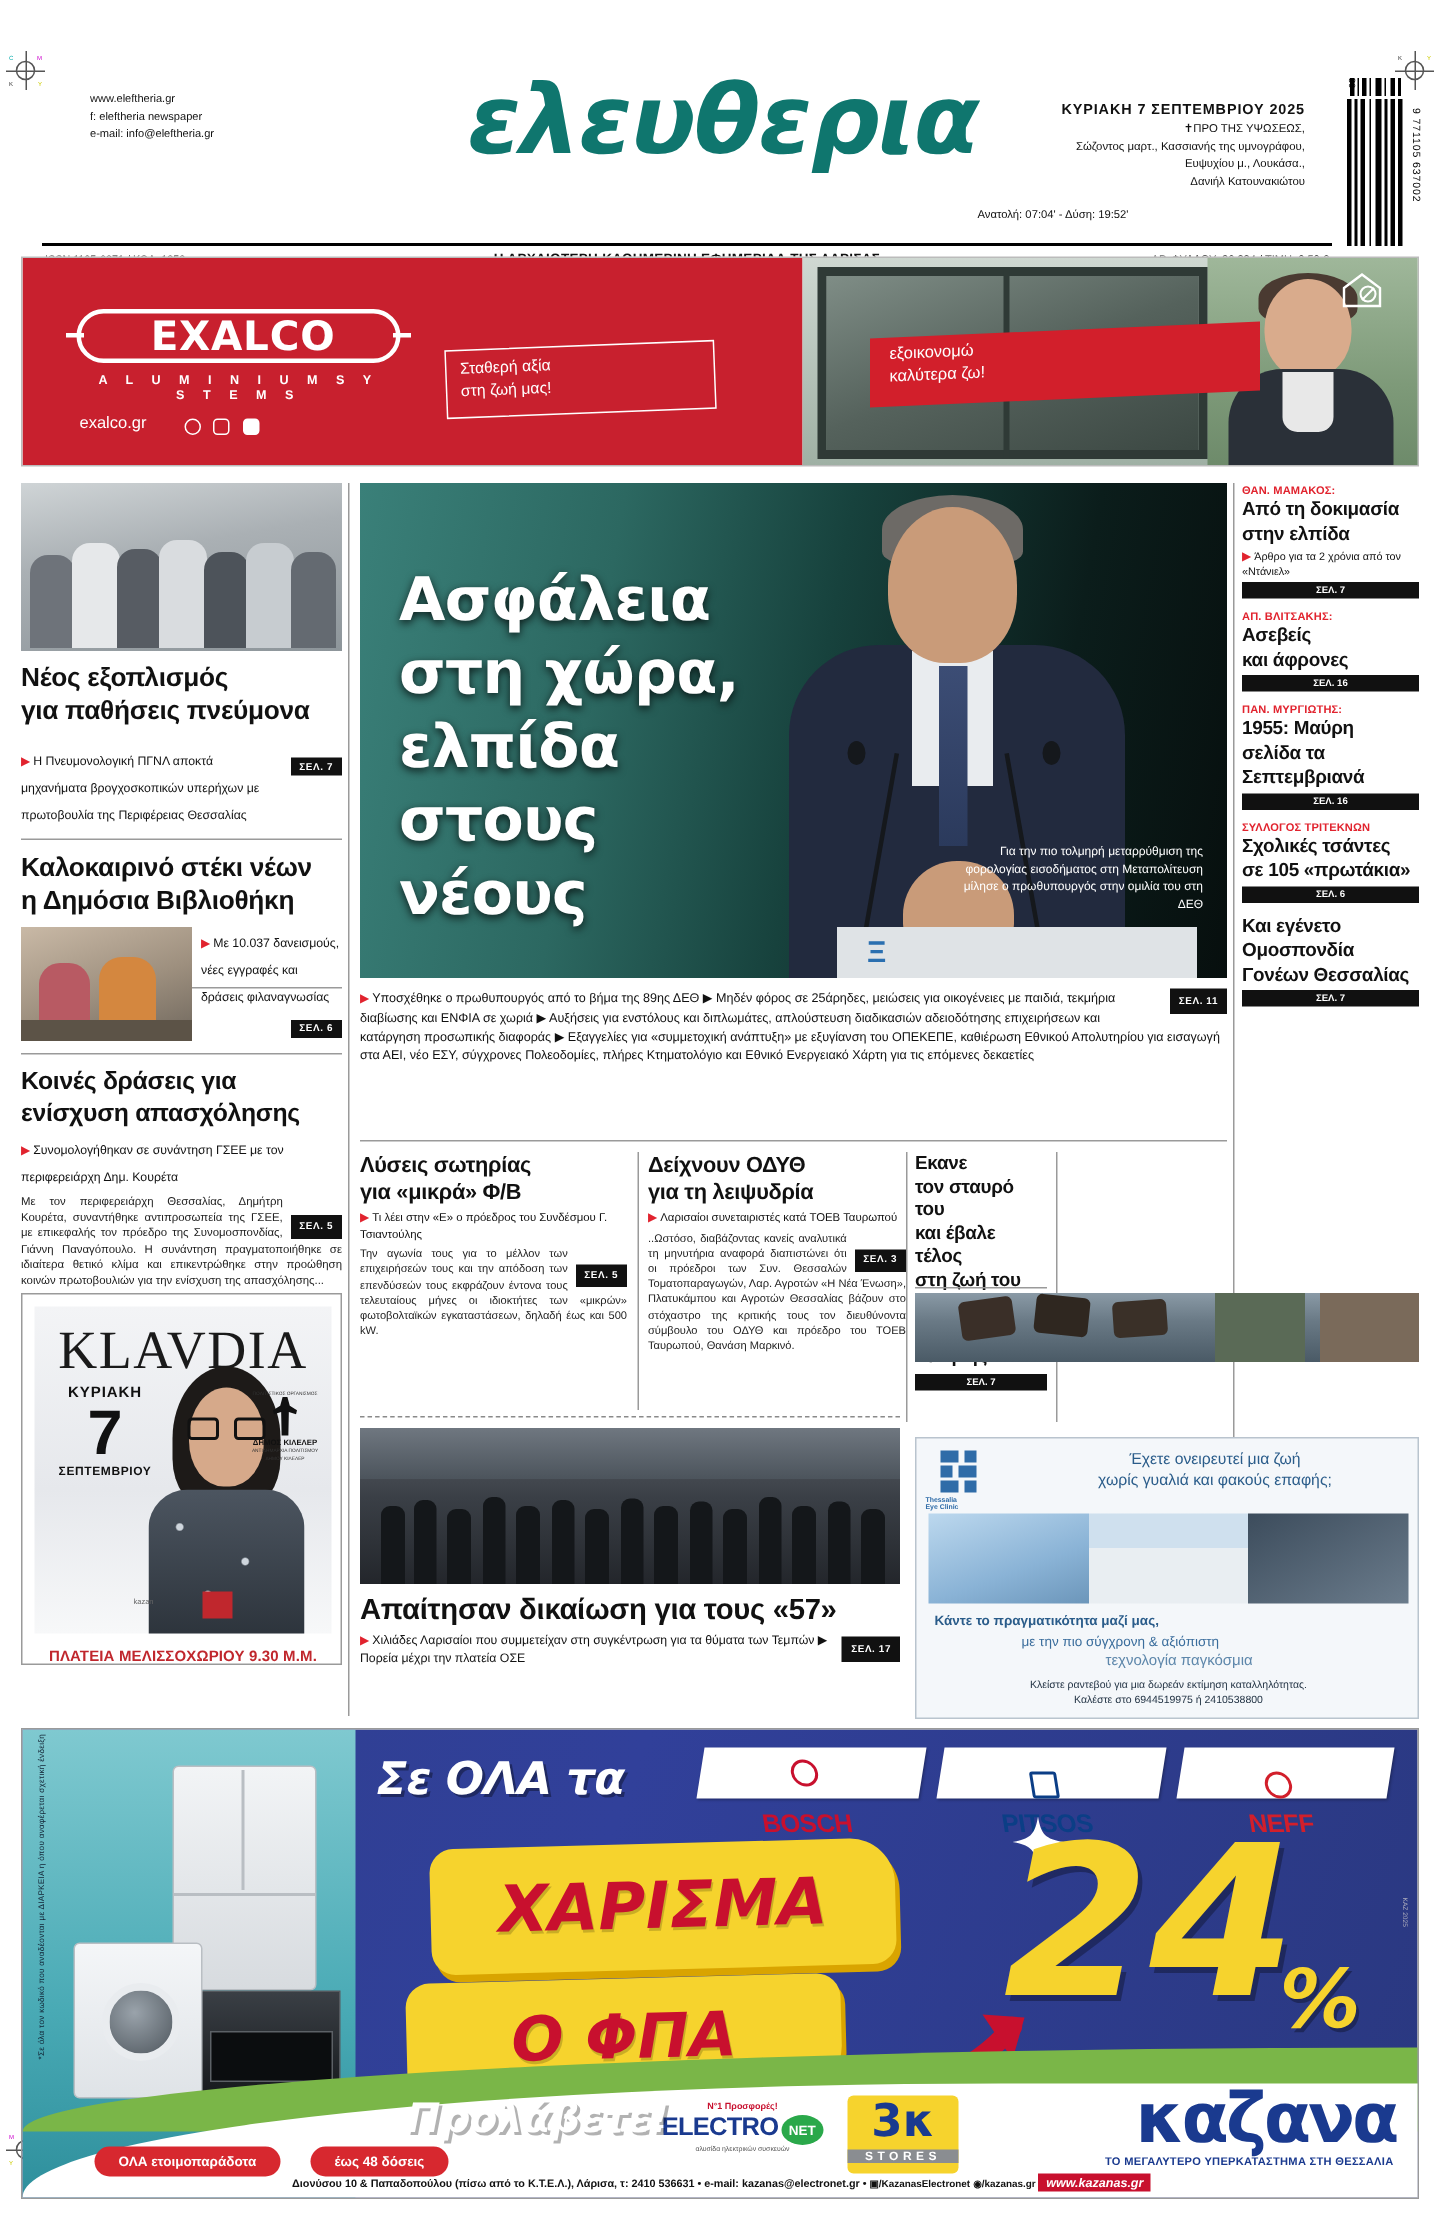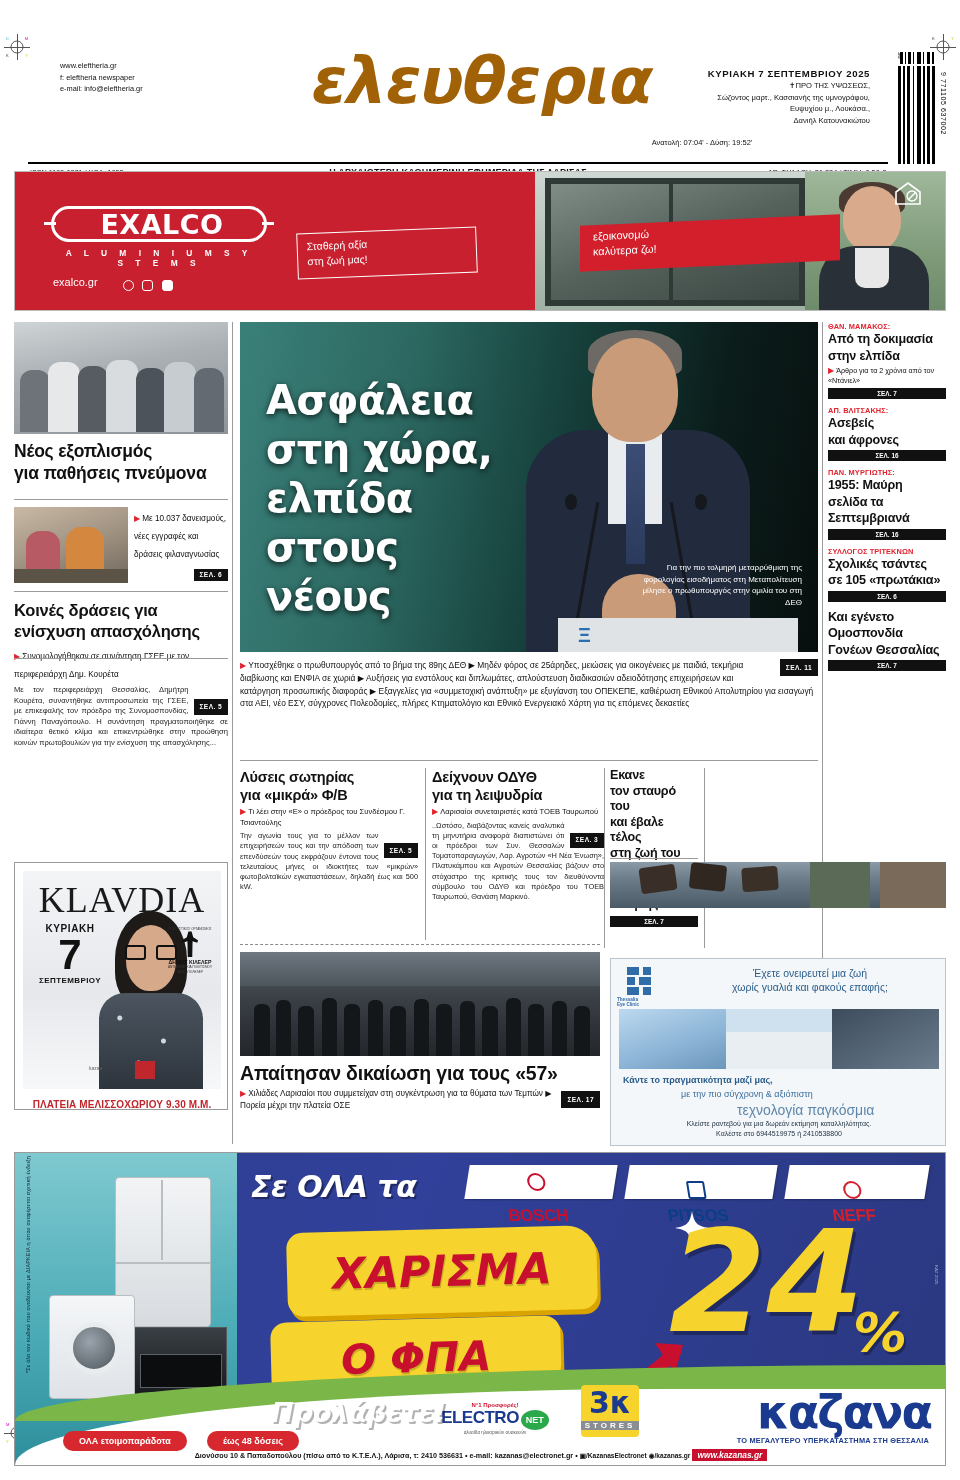--- a/index.html
+++ b/index.html
@@ -24,21 +24,21 @@
   .cm-m{position:absolute;font-size:4px;color:#c0c;}
   .cm-y{position:absolute;font-size:4px;color:#cc0;}
   .cm-k{position:absolute;font-size:4px;color:#333;}
 
   
   .masthead{ position:absolute; left:14px; top:22px; width:932px; height:128px; }
   .mh-contact{ position:absolute; left:46px; top:38px; font-size:7.4px; line-height:11.5px; color:#111; }
   .mh-logo{ position:absolute; left:248px; top:26px; width:440px; text-align:center; }
   .mh-logo .brand{
     font-family:"DejaVu Sans", sans-serif;
-    font-weight:700; font-style:italic; font-size:64px; color:#a16207;
+    font-weight:700; font-style:italic; font-size:64px; color:#0f766e;
     letter-spacing:-1px; line-height:66px;
   }
   .mh-logo .sub{
     font-size:16px; font-weight:700; color:#333; letter-spacing:5.5px;
     margin-top:1px; font-family:"DejaVu Sans", sans-serif;
   }
   .mh-date{ position:absolute; left:520px; top:46px; width:336px; text-align:right;
     font-size:8px; line-height:12px; color:#111; }
   .mh-date .d1{ font-weight:700; font-size:9.6px; letter-spacing:.6px; }
   .mh-date .saints{ font-size:7.6px; line-height:11.5px; }
@@ -192,21 +192,21 @@
   .optad .h1{ position:absolute; left:70px; top:7px; width:258px; text-align:center;
     font-size:10.5px; line-height:14px; color:#2a5c8a; }
   .optad .strip{ position:absolute; left:8px; top:50px; width:320px; height:60px;
     display:flex; }
   .optad .strip div{ flex:1; height:100%; }
   .optad .s1{ background:linear-gradient(160deg,#bcd8ee,#8ab3d6 60%,#6c96ba); }
   .optad .s2{ background:linear-gradient(180deg,#cfe0ee 0 38%,#e9eef2 38% 100%); }
   .optad .s3{ background:linear-gradient(150deg,#3c4c5c,#6b7c8c); }
   .optad .t1{ position:absolute; left:12px; top:116px; font-size:9px; font-weight:700; color:#2a5c8a;}
   .optad .t2{ position:absolute; left:70px; top:130px; font-size:9px; color:#3a6d9c;}
-  .optad .t3{ position:absolute; left:126px; top:143px; font-size:14px; color:#5e87ab;text-align:right;}
+  .optad .t3{ position:absolute; left:126px; top:143px; font-size:10px; color:#5e87ab;text-align:right;}
   .optad .t4{ position:absolute; left:0; top:160px; width:336px; text-align:center;
     font-size:7px; color:#234; line-height:10px;}
 
   
   .klav{ position:absolute; left:14px; top:862px; width:214px; height:248px;
     border:1px solid #9a9a9a; background:#fff; overflow:hidden;}
   .klav .cover{ position:absolute; left:8px; top:8px; width:198px; height:218px;
     background:linear-gradient(180deg,#f3f4f6 0%, #e6e8ec 56%, #f7f8f9 100%); overflow:hidden;}
   .klav .title{ position:absolute; left:0; top:8px; width:198px; text-align:center;
     font-family:"Liberation Serif", serif; font-size:36px; letter-spacing:1px; color:#1a1a1a;}
@@ -313,21 +313,21 @@
     font-family:"DejaVu Sans", sans-serif; text-shadow:2px 2px 0 rgba(0,0,0,.3); z-index:5;}
   .kaz .greenwave{ position:absolute; left:0; bottom:44px; width:932px; height:56px;
     background:#7ab648; border-radius:100% 0 0 0 / 100% 0 0 0;}
   .kaz .whitewave{ position:absolute; left:0; bottom:0; width:932px; height:76px;
     background:#fff; border-radius:70% 0 0 0 / 100% 0 0 0;}
   .kaz .kazlogo{ position:absolute; right:14px; bottom:30px; color:#1a3a8f;
     font-size:46px; font-weight:800; line-height:46px; letter-spacing:-2px;
     font-family:"DejaVu Sans", sans-serif;}
   .kaz .kazsub{ position:absolute; right:16px; bottom:20px; font-size:7.4px;
     font-weight:700; color:#1a3a8f; letter-spacing:.2px;}
-  .kaz .stores3k{ position:absolute; right:306px; bottom:28px; width:58px; height:52px;
+  .kaz .stores3k{ position:absolute; right:306px; bottom:16px; width:74px; height:52px;
     background:#f6d32d; border-radius:4px; }
   .kaz .stores3k b{ display:block; text-align:center; font-size:30px; line-height:36px;
     color:#1a3a8f; font-weight:800; font-family:"DejaVu Sans", sans-serif;}
   .kaz .stores3k i{ display:block; text-align:center; font-size:8px; font-style:normal;
     background:#8a8d91; color:#fff; font-weight:700; letter-spacing:3px;}
   .kaz .electronet{ position:absolute; right:390px; bottom:30px; width:120px; text-align:center;}
   .kaz .electronet .n1{ font-size:6px; color:#c8102e; font-weight:700;}
   .kaz .electronet .en{ font-size:17px; font-weight:800; color:#1a3a8f; letter-spacing:-.5px;}
   .kaz .electronet .net{ display:inline-block; background:#2aa84a; color:#fff;
     border-radius:50%; font-size:9px; font-weight:800; padding:5px 5px; margin-left:2px;}
@@ -477,22 +477,30 @@
       <div style="position:absolute;left:122px;top:46px;width:30px;height:64px;background:#4d535a;border-radius:12px 12px 0 0"></div>
       <div style="position:absolute;left:150px;top:40px;width:32px;height:70px;background:#c7ccd0;border-radius:12px 12px 0 0"></div>
       <div style="position:absolute;left:180px;top:46px;width:30px;height:64px;background:#646a71;border-radius:12px 12px 0 0"></div>
     </div>
 
     <div class="lead-title" style="margin-top:7px;">
       <div>Νέος εξοπλισμός</div>
       <div>για παθήσεις πνεύμονα</div>
     </div>
     <div class="hrule" style="left:0;top:168px;width:214px;position:relative;margin-top:6px;"></div>
+    <div style="margin-top:6px;position:relative;min-height:44px;">
+      <span class="seal" style="float:right;margin:8px 0 0 6px;">ΣΕΛ. 7</span>
+      <span class="arrow">▶</span><span class="kicker">Η Πνευμονολογική ΠΓΝΛ αποκτά μηχανήματα βρογχοσκοπικών υπερήχων με πρωτοβουλία της Περιφέρειας Θεσσαλίας</span>
+    </div>
     <div class="hrule" style="position:relative;width:214px;margin-top:8px;"></div>
 
+    <div class="lead-title" style="margin-top:8px;">
+      <div>Καλοκαιρινό στέκι νέων</div>
+      <div>η Δημόσια Βιβλιοθήκη</div>
+    </div>
     <div style="margin-top:7px;position:relative;height:76px;">
       <div class="photo-ph ph-kids" style="position:absolute;left:0;top:0;width:114px;height:76px;">
         <div style="position:absolute;left:12px;top:24px;width:34px;height:52px;background:#b85a63;border-radius:14px 14px 0 0"></div>
         <div style="position:absolute;left:52px;top:20px;width:38px;height:56px;background:#d4873f;border-radius:15px 15px 0 0"></div>
         <div style="position:absolute;left:0;bottom:0;width:114px;height:14px;background:#5c5347"></div>
       </div>
       <div style="position:absolute;left:120px;top:0;width:94px;">
         <span class="arrow">▶</span><span class="kicker">Με 10.037 δανεισμούς, νέες εγγραφές και δράσεις φιλαναγνωσίας</span>
         <div style="text-align:right;margin-top:2px;"><span class="seal">ΣΕΛ. 6</span></div>
       </div>

